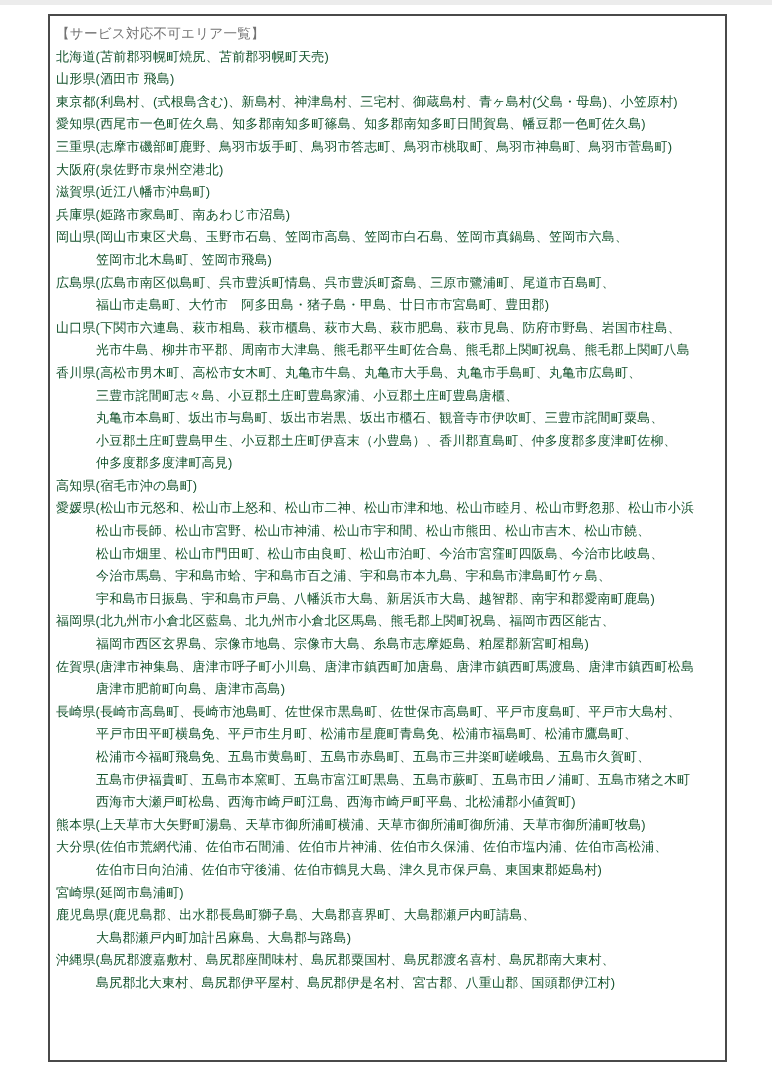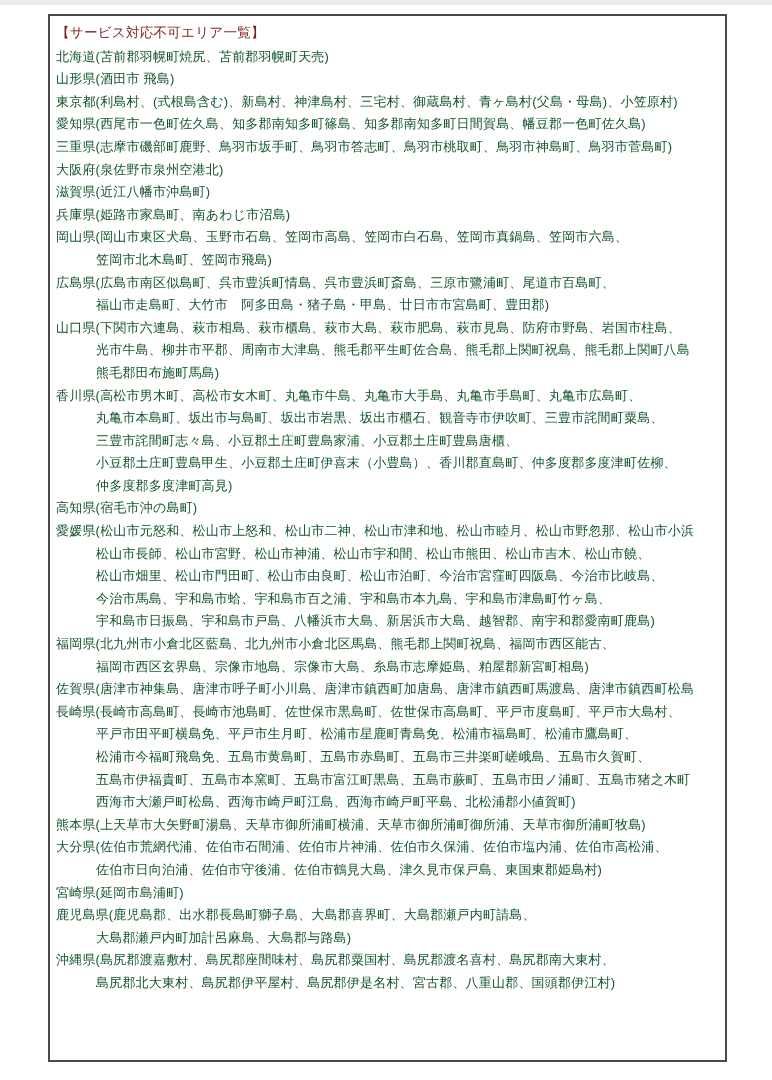--- a/index.html
+++ b/index.html
@@ -39,24 +39,23 @@
     white-space: nowrap;
     letter-spacing: 0.2px;
   }
   .line.cont {
     padding-left: 40px;
   }
   .title-line {
     font-size: 13.6px;
     line-height: 22.6px;
     height: 22.6px;
-    color: #7f1d1d;
+    color: #737373;
     white-space: nowrap;
     letter-spacing: 0.2px;
-    font-family: Liberation Mono, monospace;
   }
 </style>
 </head>
 <body>
 
 <div class="top-edge"></div>
 
 <div class="doc-frame">
   <div class="title-line">【サービス対応不可エリア一覧】</div>
   <div>
@@ -67,35 +66,35 @@
       <div class="line">三重県(志摩市磯部町鹿野、鳥羽市坂手町、鳥羽市答志町、鳥羽市桃取町、鳥羽市神島町、鳥羽市菅島町)</div>
       <div class="line">大阪府(泉佐野市泉州空港北)</div>
       <div class="line">滋賀県(近江八幡市沖島町)</div>
       <div class="line">兵庫県(姫路市家島町、南あわじ市沼島)</div>
       <div class="line">岡山県(岡山市東区犬島、玉野市石島、笠岡市高島、笠岡市白石島、笠岡市真鍋島、笠岡市六島、</div>
       <div class="line cont">笠岡市北木島町、笠岡市飛島)</div>
       <div class="line">広島県(広島市南区似島町、呉市豊浜町情島、呉市豊浜町斎島、三原市鷺浦町、尾道市百島町、</div>
       <div class="line cont">福山市走島町、大竹市　阿多田島・猪子島・甲島、廿日市市宮島町、豊田郡)</div>
       <div class="line">山口県(下関市六連島、萩市相島、萩市櫃島、萩市大島、萩市肥島、萩市見島、防府市野島、岩国市柱島、</div>
       <div class="line cont">光市牛島、柳井市平郡、周南市大津島、熊毛郡平生町佐合島、熊毛郡上関町祝島、熊毛郡上関町八島</div>
-      <div class="line cont">熊毛郡田布施町馬島)</div>
       <div class="line">香川県(高松市男木町、高松市女木町、丸亀市牛島、丸亀市大手島、丸亀市手島町、丸亀市広島町、</div>
+      <div class="line cont">三豊市詫間町志々島、小豆郡土庄町豊島家浦、小豆郡土庄町豊島唐櫃、</div>
       <div class="line cont">丸亀市本島町、坂出市与島町、坂出市岩黒、坂出市櫃石、観音寺市伊吹町、三豊市詫間町粟島、</div>
-      <div class="line cont">三豊市詫間町志々島、小豆郡土庄町豊島家浦、小豆郡土庄町豊島唐櫃、</div>
       <div class="line cont">小豆郡土庄町豊島甲生、小豆郡土庄町伊喜末（小豊島）、香川郡直島町、仲多度郡多度津町佐柳、</div>
       <div class="line cont">仲多度郡多度津町高見)</div>
       <div class="line">高知県(宿毛市沖の島町)</div>
       <div class="line">愛媛県(松山市元怒和、松山市上怒和、松山市二神、松山市津和地、松山市睦月、松山市野忽那、松山市小浜</div>
       <div class="line cont">松山市長師、松山市宮野、松山市神浦、松山市宇和間、松山市熊田、松山市吉木、松山市饒、</div>
       <div class="line cont">松山市畑里、松山市門田町、松山市由良町、松山市泊町、今治市宮窪町四阪島、今治市比岐島、</div>
       <div class="line cont">今治市馬島、宇和島市蛤、宇和島市百之浦、宇和島市本九島、宇和島市津島町竹ヶ島、</div>
       <div class="line cont">宇和島市日振島、宇和島市戸島、八幡浜市大島、新居浜市大島、越智郡、南宇和郡愛南町鹿島)</div>
       <div class="line">福岡県(北九州市小倉北区藍島、北九州市小倉北区馬島、熊毛郡上関町祝島、福岡市西区能古、</div>
       <div class="line cont">福岡市西区玄界島、宗像市地島、宗像市大島、糸島市志摩姫島、粕屋郡新宮町相島)</div>
       <div class="line">佐賀県(唐津市神集島、唐津市呼子町小川島、唐津市鎮西町加唐島、唐津市鎮西町馬渡島、唐津市鎮西町松島</div>
+      <div class="line cont">唐津市肥前町向島、唐津市高島)</div>
       <div class="line">長崎県(長崎市高島町、長崎市池島町、佐世保市黒島町、佐世保市高島町、平戸市度島町、平戸市大島村、</div>
       <div class="line cont">平戸市田平町横島免、平戸市生月町、松浦市星鹿町青島免、松浦市福島町、松浦市鷹島町、</div>
       <div class="line cont">松浦市今福町飛島免、五島市黄島町、五島市赤島町、五島市三井楽町嵯峨島、五島市久賀町、</div>
       <div class="line cont">五島市伊福貴町、五島市本窯町、五島市富江町黒島、五島市蕨町、五島市田ノ浦町、五島市猪之木町</div>
       <div class="line cont">西海市大瀬戸町松島、西海市崎戸町江島、西海市崎戸町平島、北松浦郡小値賀町)</div>
       <div class="line">熊本県(上天草市大矢野町湯島、天草市御所浦町横浦、天草市御所浦町御所浦、天草市御所浦町牧島)</div>
       <div class="line">大分県(佐伯市荒網代浦、佐伯市石間浦、佐伯市片神浦、佐伯市久保浦、佐伯市塩内浦、佐伯市高松浦、</div>
       <div class="line cont">佐伯市日向泊浦、佐伯市守後浦、佐伯市鶴見大島、津久見市保戸島、東国東郡姫島村)</div>
       <div class="line">宮崎県(延岡市島浦町)</div>
       <div class="line">鹿児島県(鹿児島郡、出水郡長島町獅子島、大島郡喜界町、大島郡瀬戸内町請島、</div>

